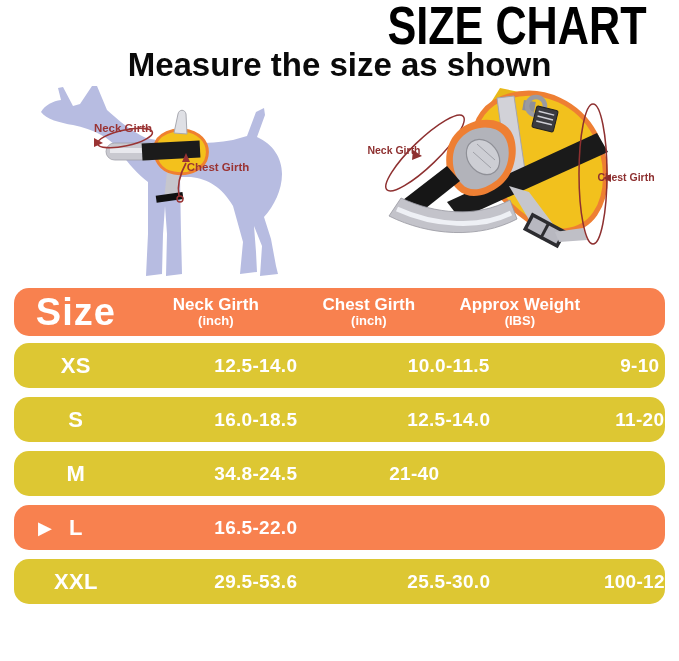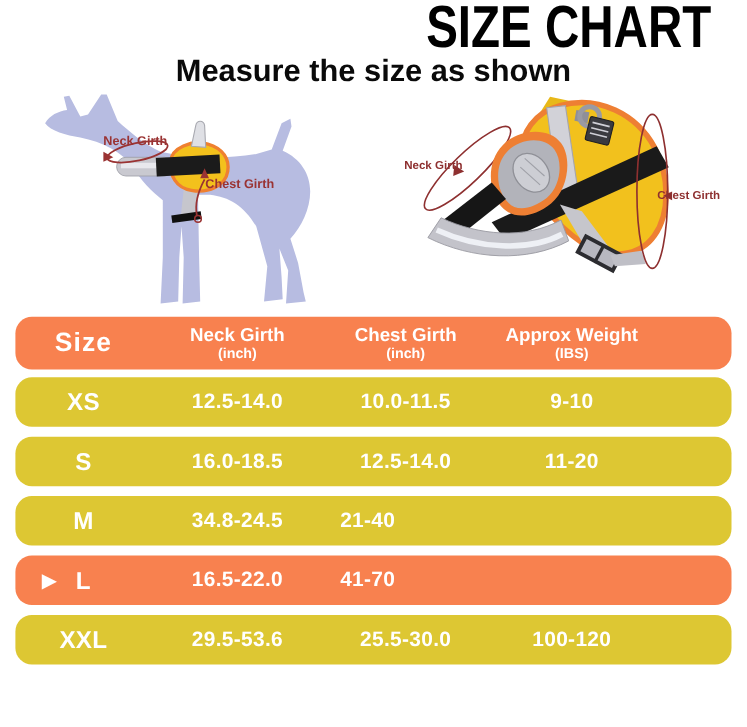--- a/index.html
+++ b/index.html
@@ -1,36 +1,36 @@
 <!DOCTYPE html>
 <html><head>
 <meta charset="utf-8">
 <style>
   html,body{margin:0;padding:0;background:#ffffff;}
   body{width:679px;height:661px;overflow:hidden;font-family:"Liberation Sans",sans-serif;}
 
   .page-title{height:50px;text-align:right;line-height:50px;margin-top:0;}
   .page-title span{display:inline-block;font-size:54px;font-weight:900;letter-spacing:0px;
     transform:scaleX(0.80);transform-origin:center;color:#000;line-height:50px;}
-  .page-subtitle{text-align:center;font-size:28px;font-weight:600;color:#0a0a0a;height:32px;line-height:30px;}
+  .page-subtitle{text-align:center;font-size:33px;font-weight:600;color:#0a0a0a;height:32px;line-height:30px;}
 
   .figures{position:relative;height:206px;}
   .fig-dog{position:absolute;left:28px;top:2px;}
   .fig-harness{position:absolute;left:359px;top:0px;}
 
   .size-table{margin:0 14px;}
   .grid-row{display:grid;grid-template-columns:19% 24% 23% 34%;align-items:center;}
   .cweight{padding-right:69px;}
 
   .thead{background:#f8814f;border-radius:15px;height:48px;color:#fff;margin-bottom:7px;}
-  .th-size{font-size:24px;font-weight:700;text-align:center;letter-spacing:1px;}
+  .th-size{font-size:38px;font-weight:700;text-align:center;letter-spacing:1px;}
   .th{text-align:center;font-weight:700;font-size:17px;line-height:1.08;}
   .th .sub{display:block;font-size:13px;font-weight:700;}
 
-  .row{background:#ddc733;border-radius:15px;height:45px;color:#fff;margin-bottom:9px;position:relative;}
+  .row{background:#ddc733;border-radius:15px;height:45px;color:#fff;margin-bottom:9px;position:relative;gap:40px;}
   .row.hl{background:#f8814f;}
   .cell{text-align:center;font-weight:700;font-size:19px;letter-spacing:0.3px;}
   .size-cell{font-size:22px;}
   .marker{position:absolute;left:24px;top:50%;transform:translateY(-52%);color:#ffffff;font-size:18px;line-height:1;}
 
   svg text{font-family:"Liberation Sans",sans-serif;}
 </style>
 </head>
 <body>
 
@@ -153,21 +153,20 @@
   <div class="row grid-row">
     <div class="cell size-cell">M</div>
     <div class="cell">34.8-24.5</div>
     <div class="cell cweight">21-40</div>
   </div>
 
   <div class="row grid-row hl">
     <span class="marker">▶</span>
     <div class="cell size-cell">L</div>
     <div class="cell">16.5-22.0</div>
-    <div class="cell cweight">41-70</div>
   </div>
 
 
   <div class="row grid-row">
     <div class="cell size-cell">XXL</div>
     <div class="cell">29.5-53.6</div>
     <div class="cell">25.5-30.0</div>
     <div class="cell cweight">100-120</div>
   </div>
 

